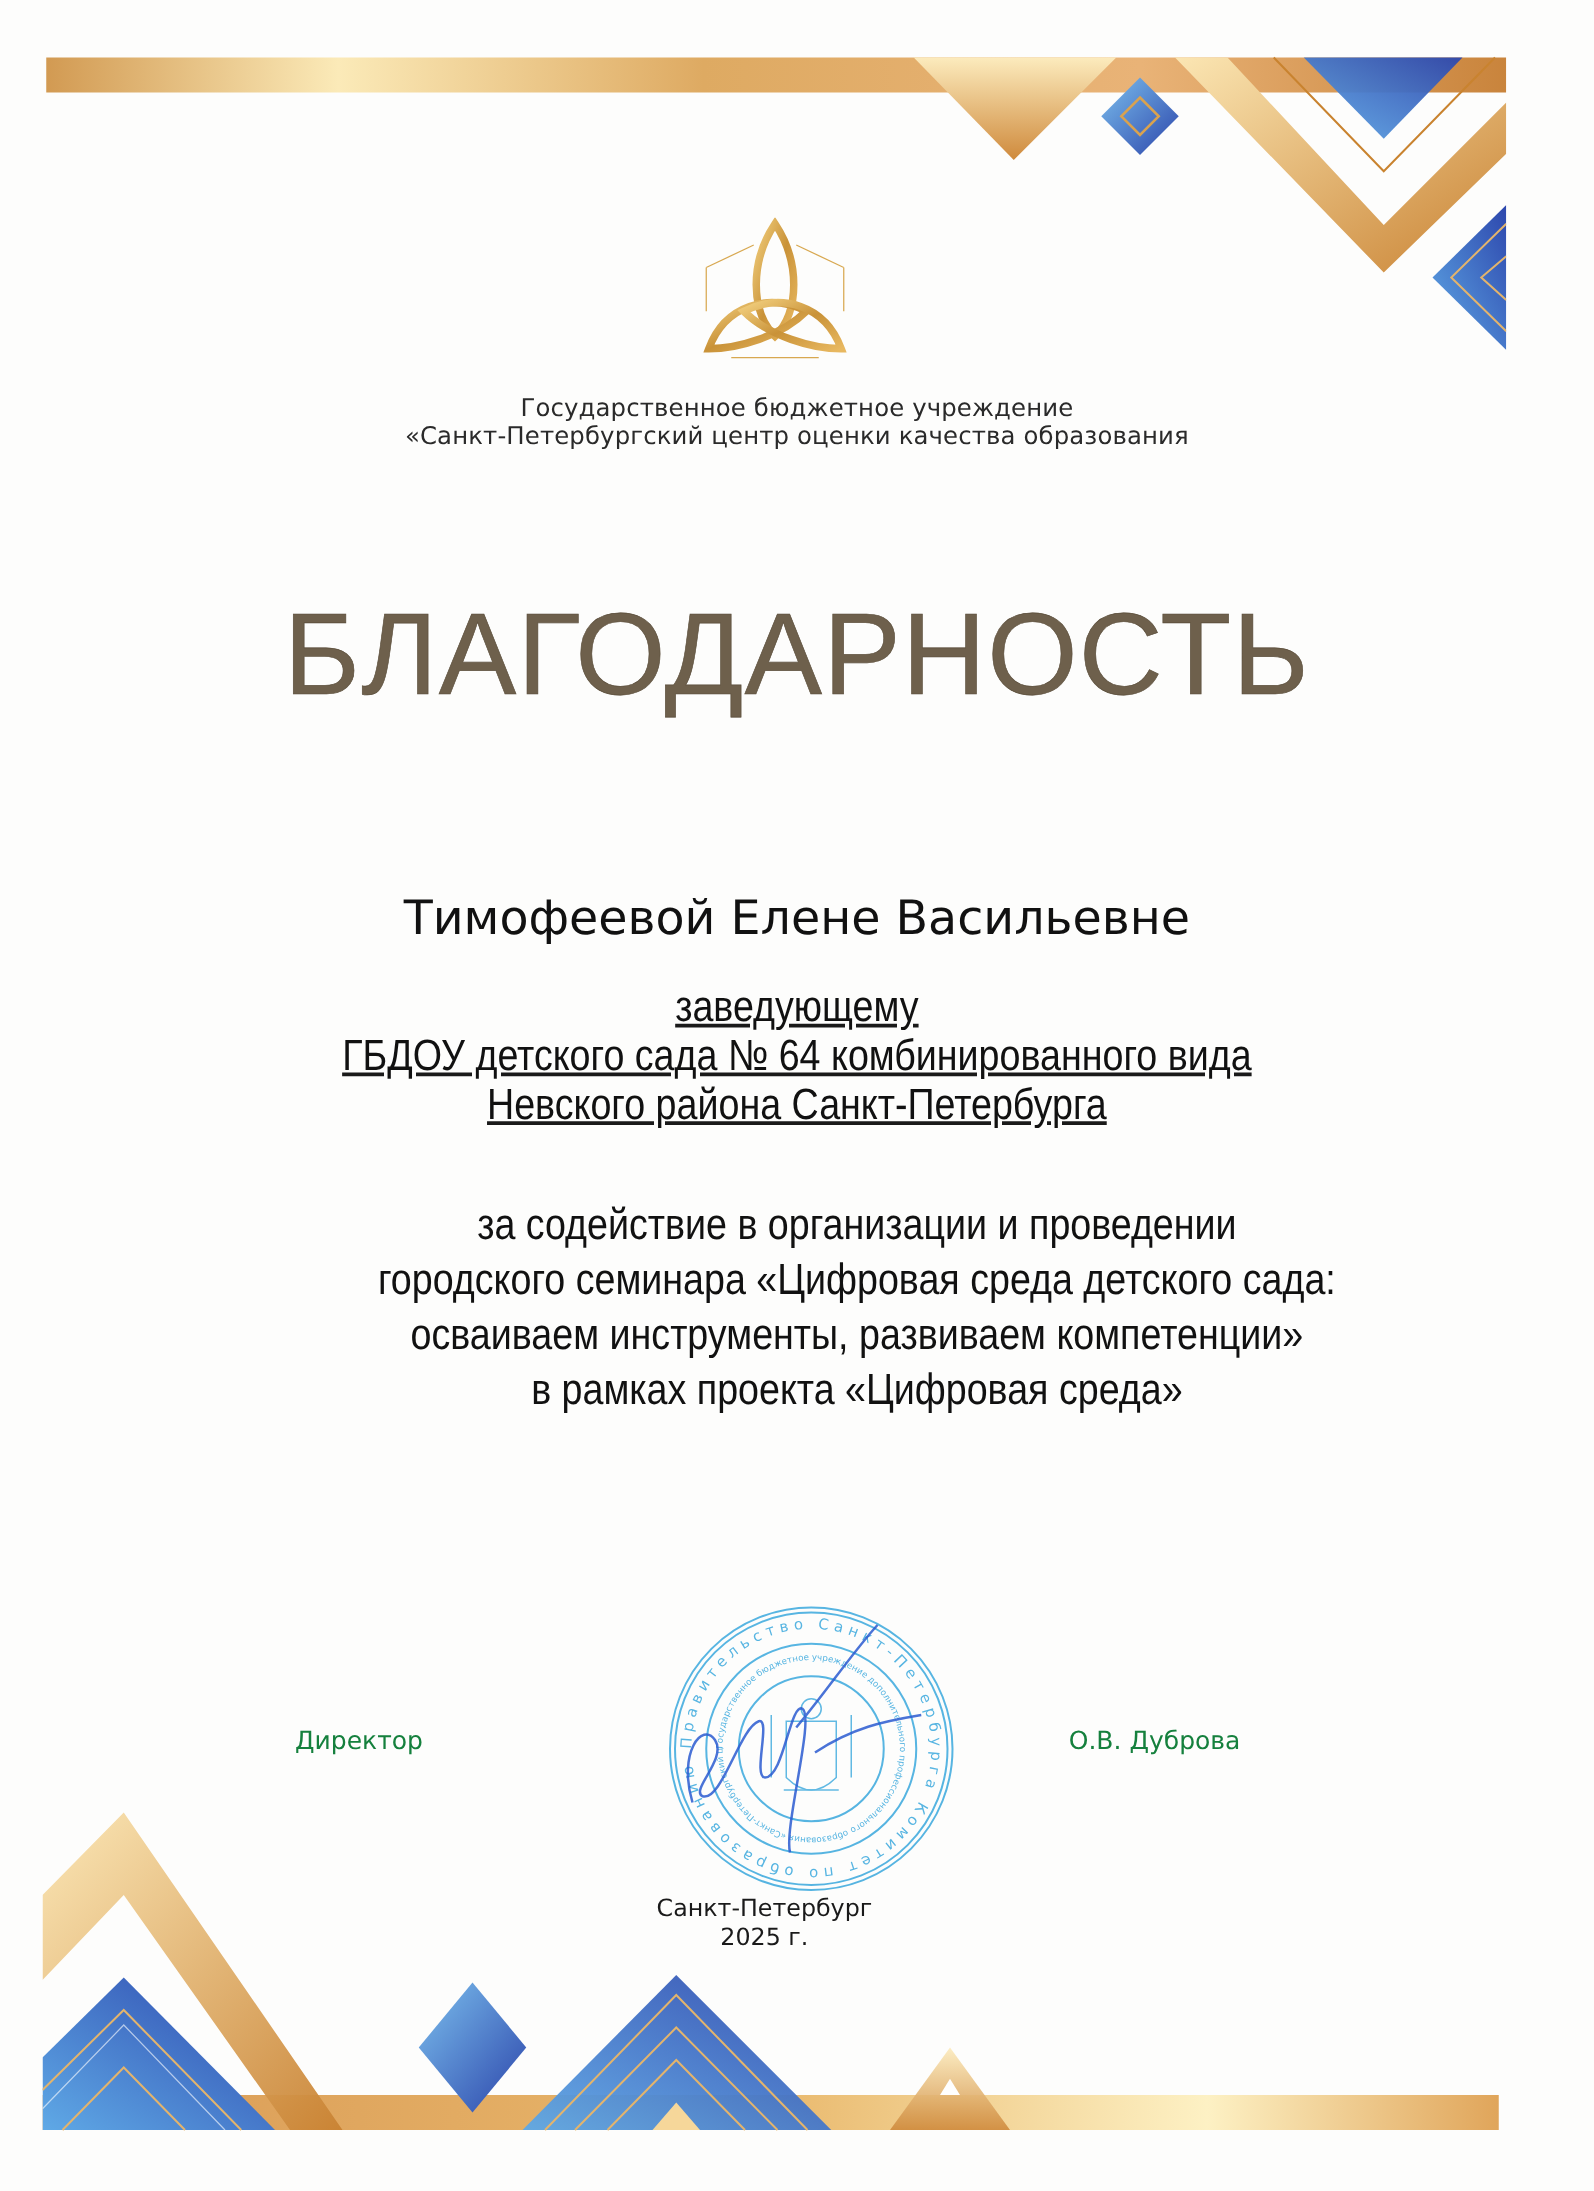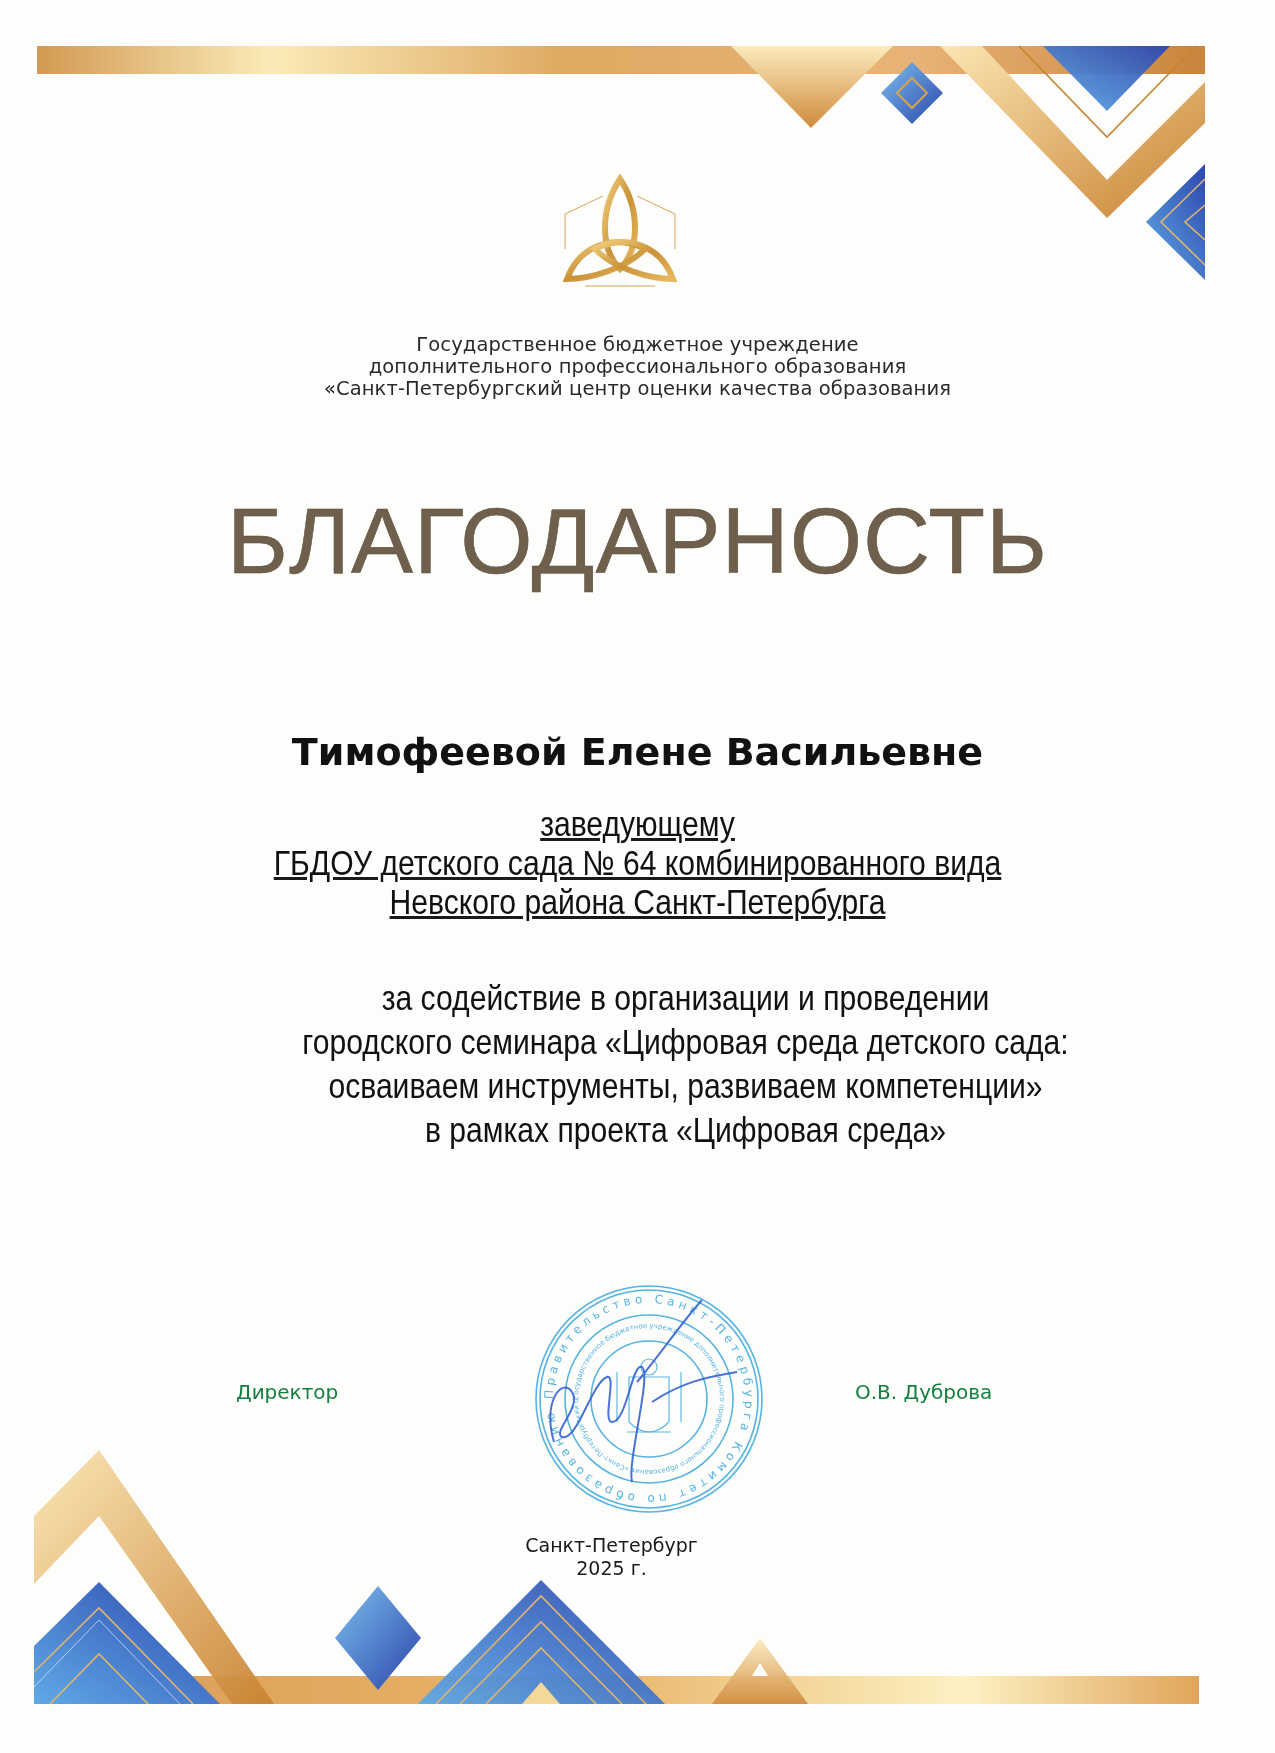--- a/index.html
+++ b/index.html
@@ -4,28 +4,28 @@
   <style>
     html, body { margin: 0; padding: 0; }
     body {
       width: 1275px; height: 1753px; position: relative; overflow: hidden;
       background: #fdfdfc;
       font-family: "DejaVu Sans", sans-serif;
       color: #1a1a1a;
     }
     .abs { position: absolute; }
     .deco { position: absolute; left: 0; top: 0; width: 1275px; height: 1753px; pointer-events: none; }
-    .center-block { position: absolute; left: 0; width: 1275px; text-align: center; margin-top: 18px; }
+    .center-block { position: absolute; left: 0; width: 1275px; text-align: center; }
     .org-line { font-size: 19.5px; line-height: 22px; color: #2a2a2a; letter-spacing: 0.1px; }
     .title {
       font-family: Liberation Sans, sans-serif; font-weight: 200;
       font-size: 93px; letter-spacing: 1px; color: #6e604c;
       -webkit-text-stroke: 0.5px #5a4d3a;
     }
-    .recipient { font-family: "DejaVu Sans", sans-serif; font-weight: bold; font-size: 38px; color: #111; }
+    .recipient { font-family: "DejaVu Sans", sans-serif; font-weight: normal; font-size: 38px; color: #111; }
     .body-text {
       font-family: "Liberation Sans", sans-serif;
       font-size: 35px; line-height: 39px; color: #111;
       transform: scaleX(0.86); transform-origin: center;
     }
     .sig-text { font-size: 20px; color: #15803d; }
     .city { font-size: 19px; line-height: 23px; color: #1a1a1a; }
   </style>
 </head>
 <body>
@@ -120,21 +120,20 @@
   <line x1="10" y1="40" x2="10" y2="75" stroke="#d8a850" stroke-width="1"></line>
   <line x1="120" y1="40" x2="120" y2="75" stroke="#d8a850" stroke-width="1"></line>
   <path d="M65,5 C45,35 45,75 65,95 C85,75 85,35 65,5 Z" fill="none" stroke="url(#logoG)" stroke-width="6"></path>
   <path d="M12,105 C25,70 60,60 90,75 C70,95 35,105 12,105 Z" fill="none" stroke="url(#logoG)" stroke-width="6"></path>
   <path d="M118,105 C105,70 70,60 40,75 C60,95 95,105 118,105 Z" fill="none" stroke="url(#logoG)" stroke-width="6"></path>
   <line x1="30" y1="112" x2="100" y2="112" stroke="#d8a850" stroke-width="1"></line>
 </svg>
 
 <div class="center-block" style="top:316px;">
   <div class="org-line">Государственное бюджетное учреждение</div>
-  <div class="org-line">дополнительного профессионального образования</div>
   <div class="org-line">«Санкт-Петербургский центр оценки качества образования</div>
 </div>
 
 <div class="center-block title" style="top:470px;">БЛАГОДАРНОСТЬ</div>
 
 <div class="center-block recipient" style="top:712px;">Тимофеевой Елене Васильевне</div>
 
 <div class="center-block" style="top:786px;text-decoration:underline;">
   <div class="body-text">заведующему</div>
   <div class="body-text">ГБДОУ детского сада № 64 комбинированного вида</div>

